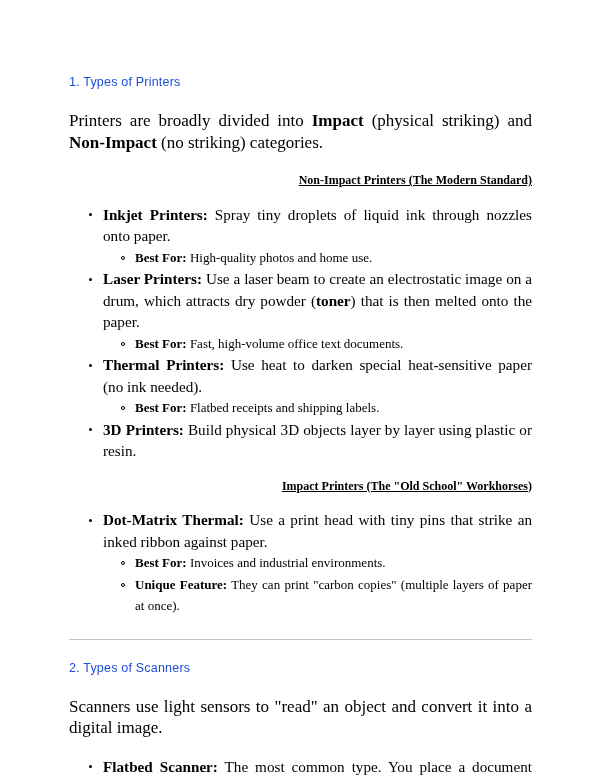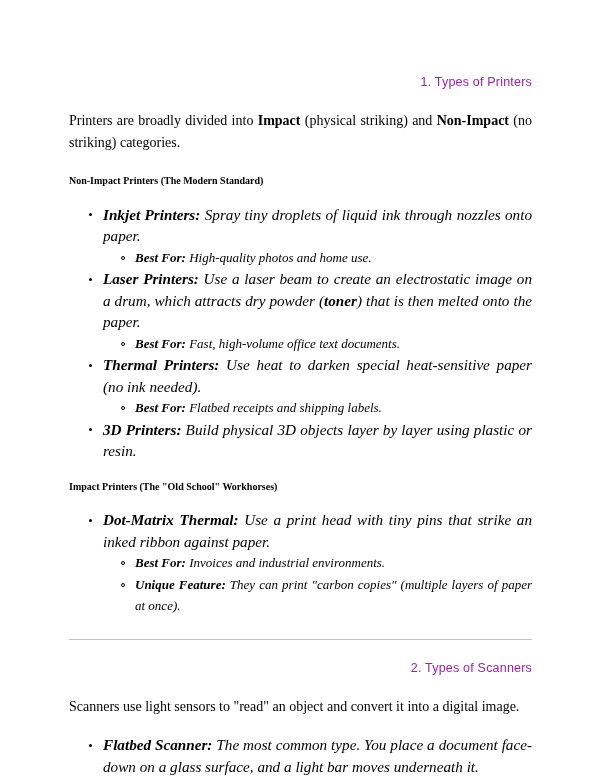--- a/index.html
+++ b/index.html
@@ -22,56 +22,55 @@
     box-sizing: border-box;
     padding: 75px 68px 0 69px;
   }
   .content {
     width: 463px;
   }
   .section-heading {
     font-family: "Liberation Sans", "DejaVu Sans", sans-serif;
     font-size: 12.5px;
     font-weight: 400;
-    color: #a21caf;
+    color: #1d4ed8;
     letter-spacing: 0.2px;
     margin: 0 0 20px 0;
     line-height: 1.2;
-    text-align: right;
   }
   .heading-2 {
     margin-top: 0;
   }
   p.body-text {
-    font-size: 14px;
+    font-size: 17px;
     line-height: 21.5px;
     text-align: justify;
     margin: 0 0 17px 0;
     hyphens: none;
   }
   h3.sub-heading {
-    font-size: 10px;
+    font-size: 12px;
     font-weight: bold;
     line-height: 21.5px;
     margin: 0 0 12px 0;
-    text-align: left;
+    text-align: right;
+    text-decoration: underline;
   }
   ul.level1 {
     list-style: none;
     margin: 0 0 14px 0;
     padding: 0;
   }
   ul.level1 > li.item {
     position: relative;
     padding-left: 34px;
     font-size: 15.2px;
     line-height: 21.5px;
     text-align: justify;
     margin: 0;
-    font-style: italic;
   }
   ul.level1 > li.item > .bullet-disc {
     position: absolute;
     left: 20px;
     top: 9.5px;
     width: 3.4px;
     height: 3.4px;
     background: #000000;
     border-radius: 50%;
   }

